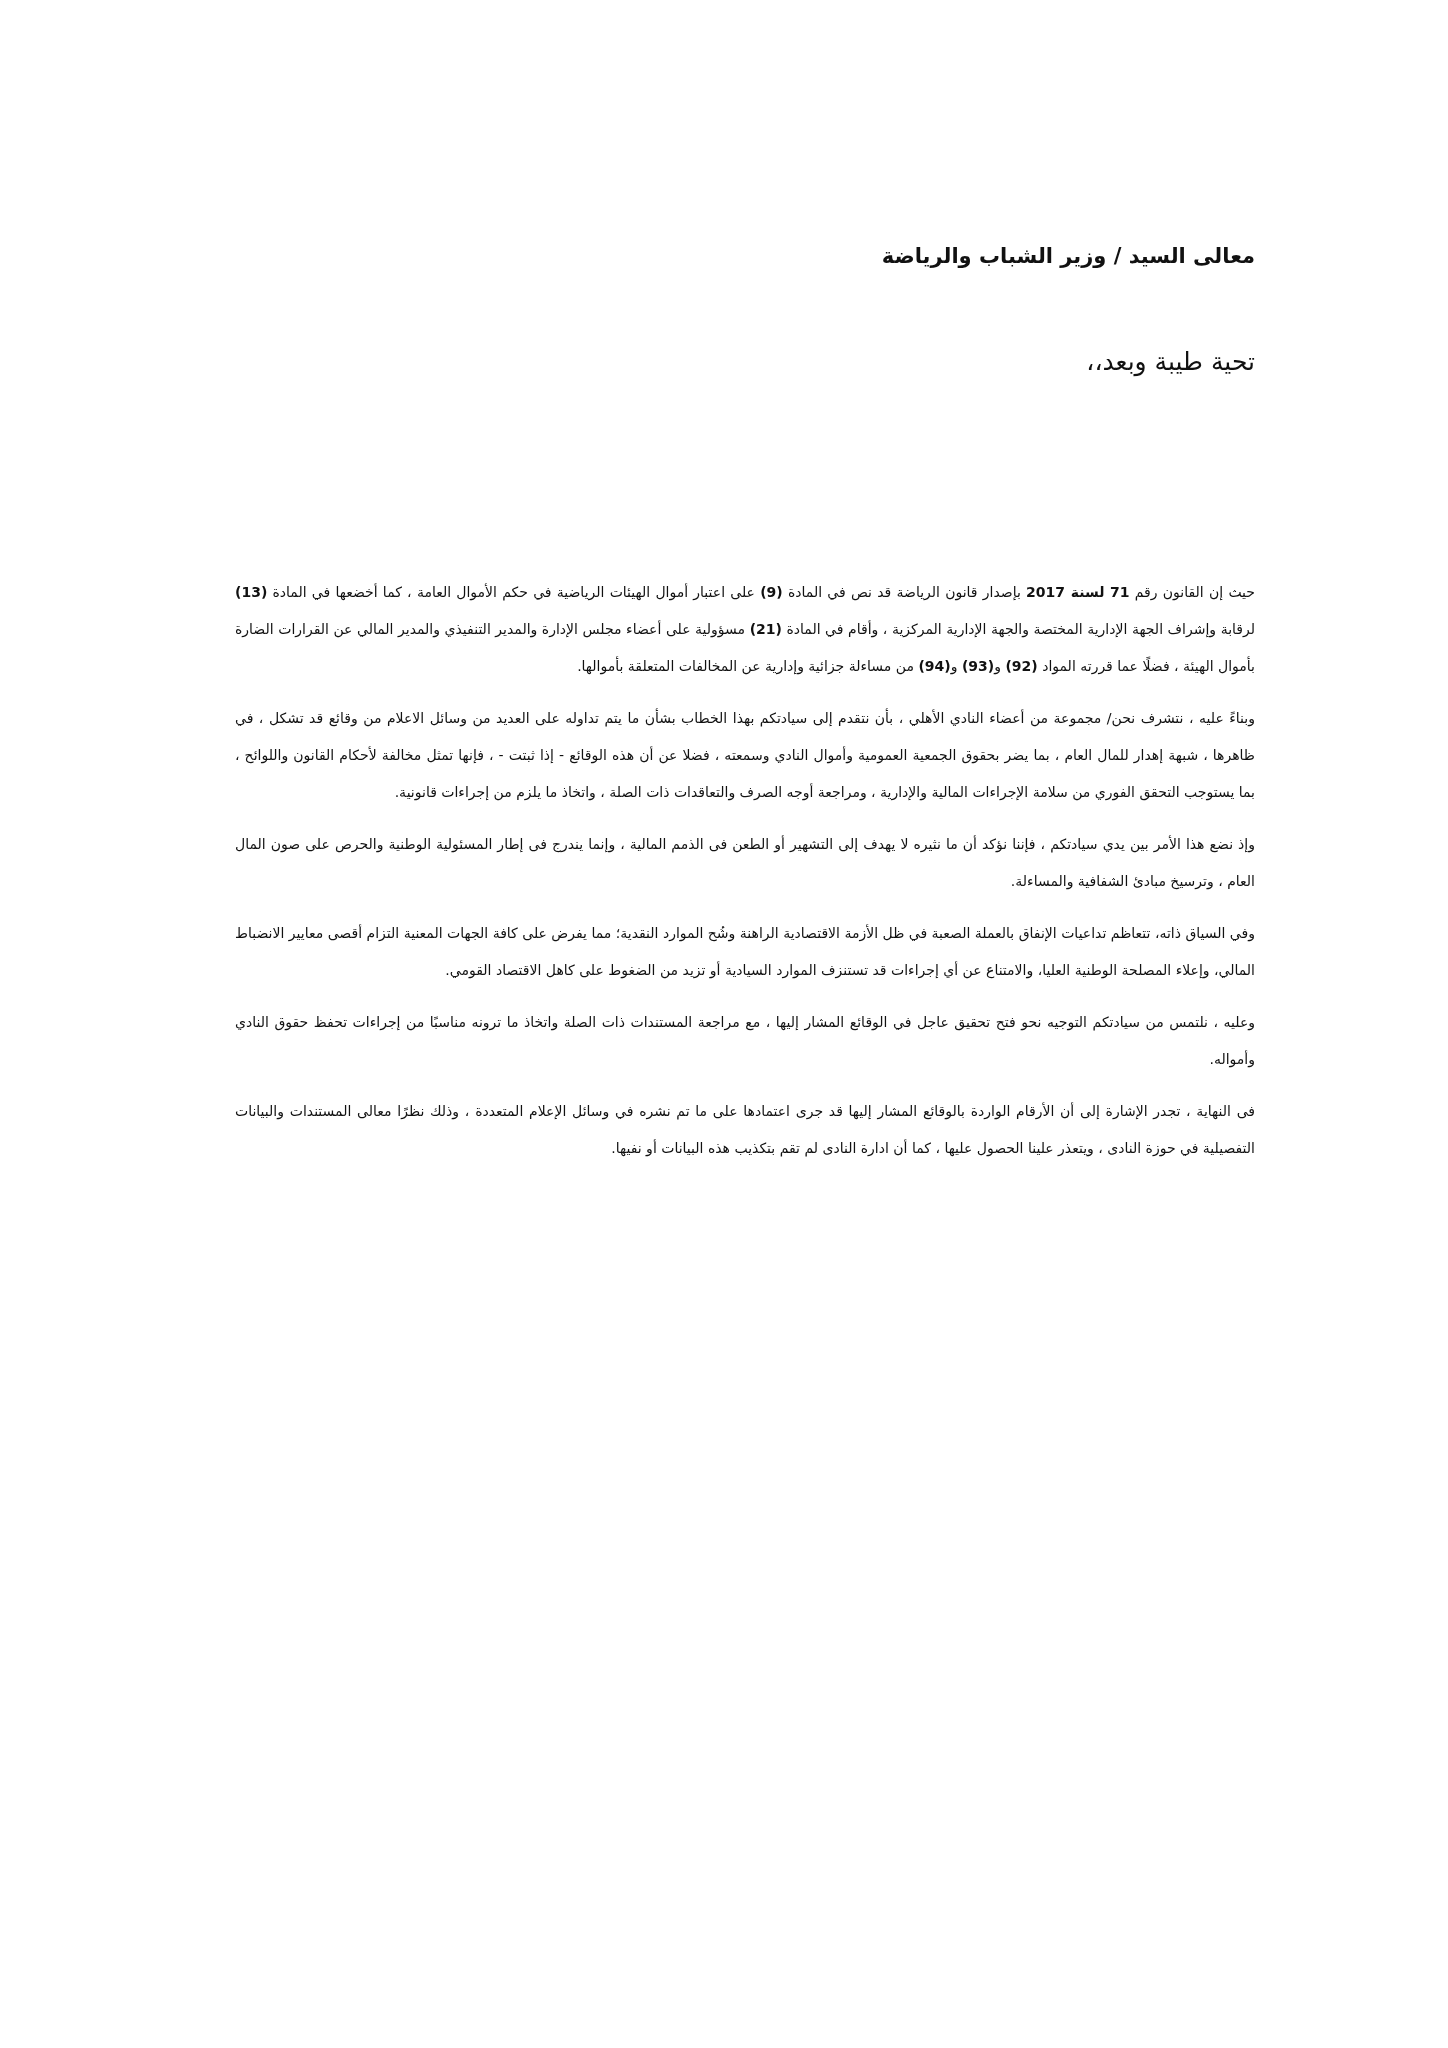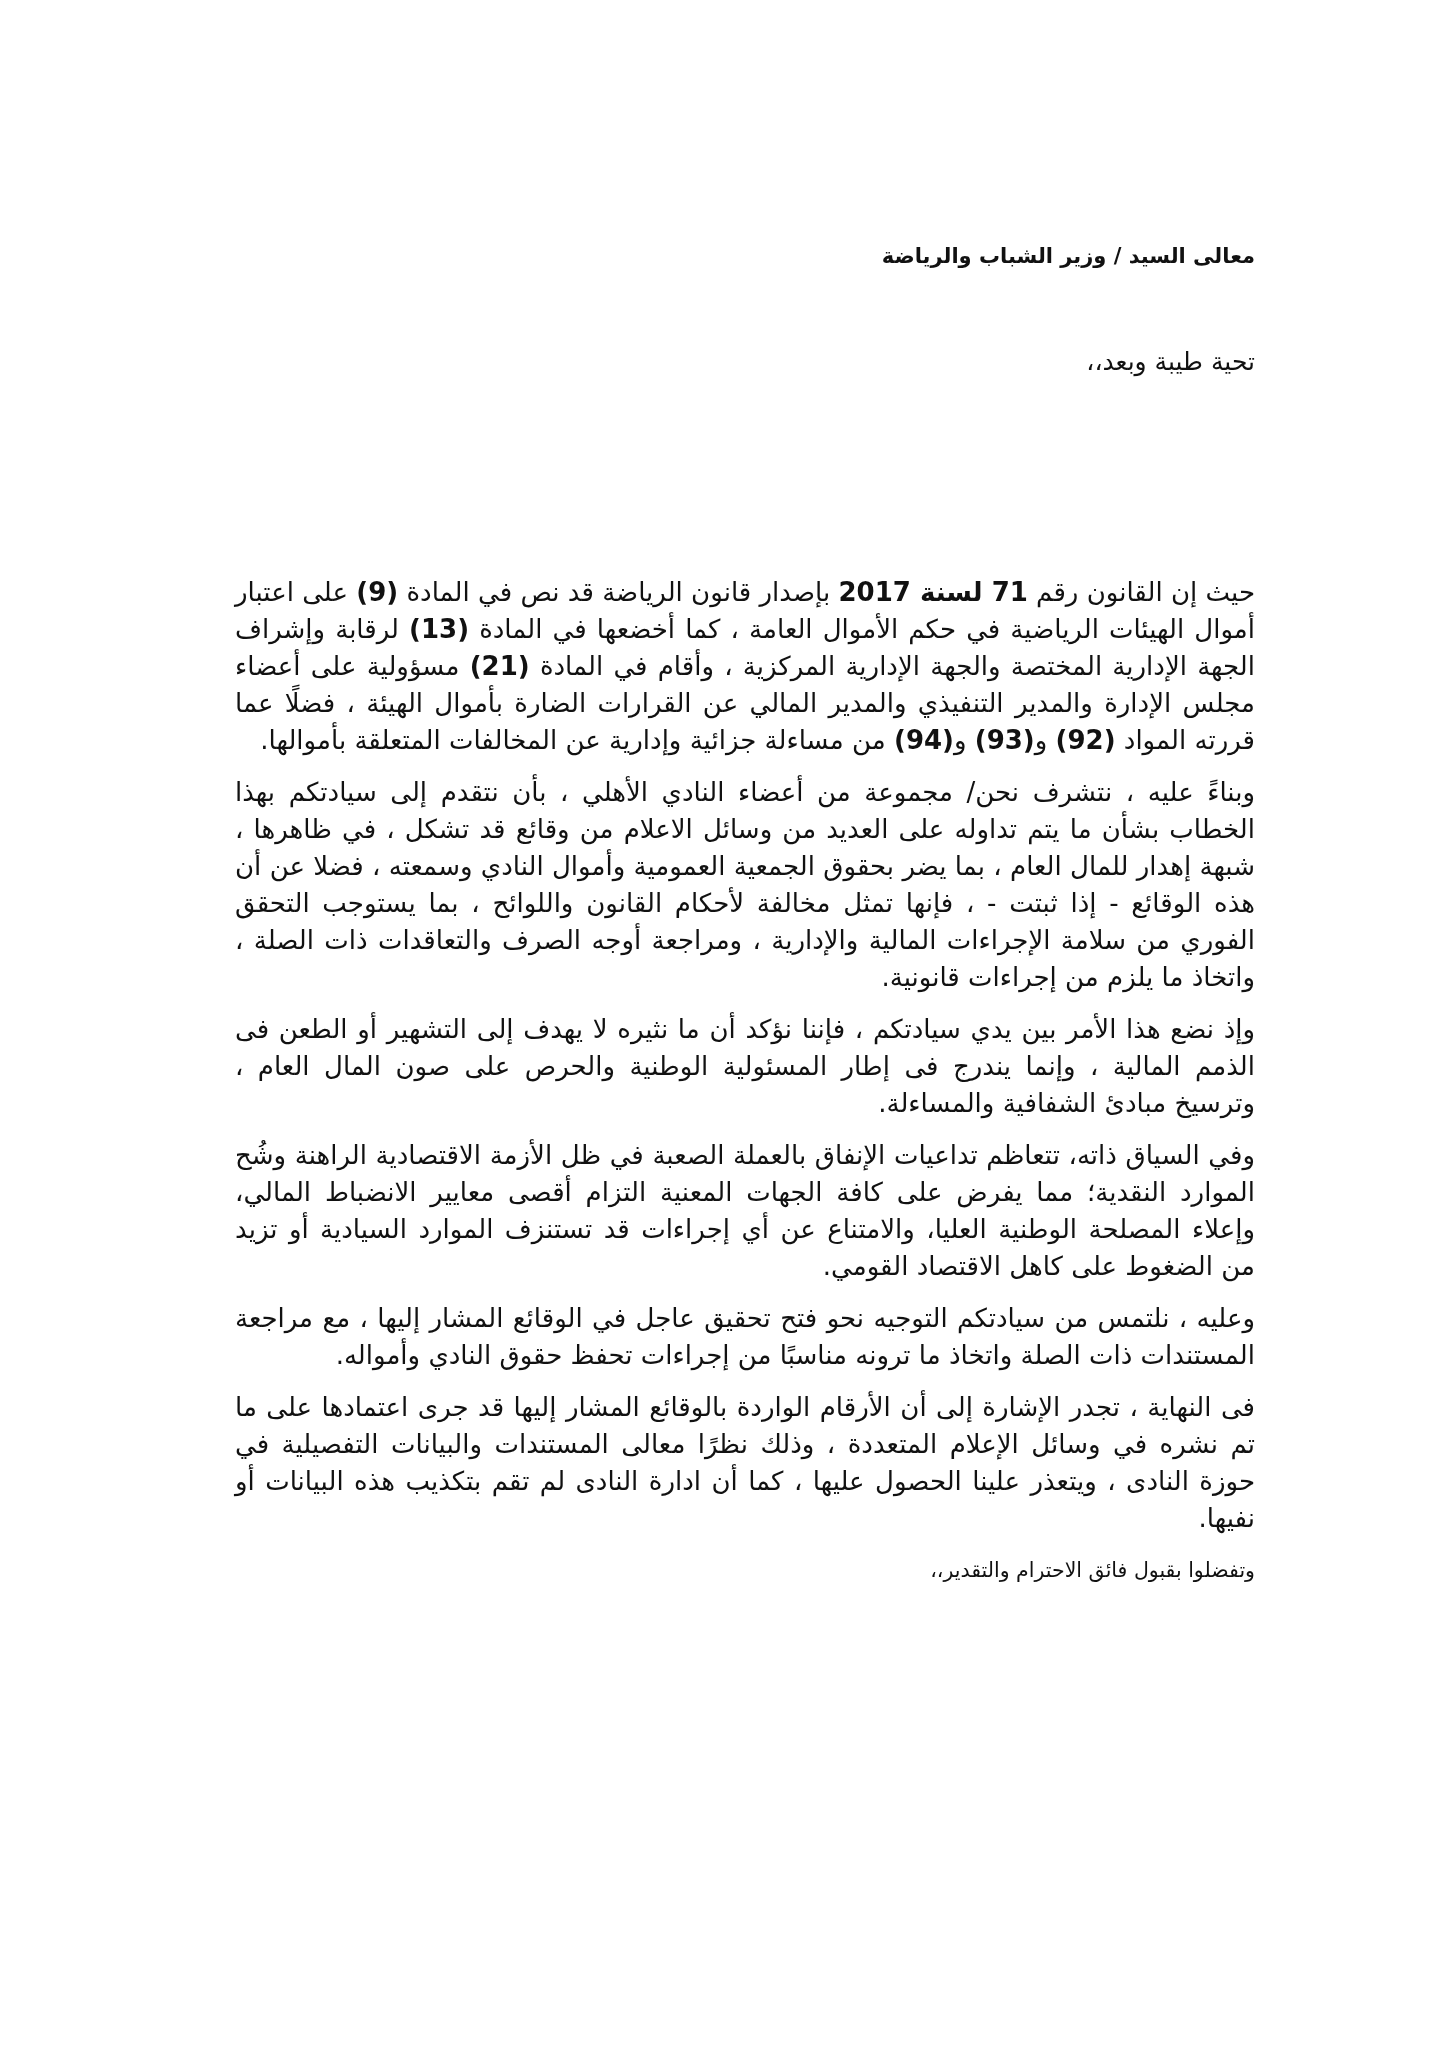--- a/index.html
+++ b/index.html
@@ -23,21 +23,21 @@
     top: 331px; font-size: 25px;
   }
   .subject {
     top: 441px; font-size: 21px; font-weight: bold; white-space: nowrap;
   }
   .body-area {
     position: absolute; right: 193px; top: 558px; width: 1020px;
     direction: rtl;
   }
   .para {
-    font-size: 26px; line-height: 37px; text-align: justify;
+    font-size: 14px; line-height: 37px; text-align: justify;
     text-align-last: right; margin: 0 0 15px 0;
   }
   .para.single { margin-bottom: 24px; }
   .para b { font-weight: bold; }
   .closing {
     font-size: 20.5px; line-height: 37px; margin-top: 4px;
   }
 </style>
 </head>
 <body>
@@ -57,16 +57,15 @@
 
     <p class="para">وإذ نضع هذا الأمر بين يدي سيادتكم ، فإننا نؤكد أن ما نثيره لا يهدف إلى التشهير أو الطعن فى الذمم المالية ، وإنما يندرج فى إطار المسئولية الوطنية والحرص على صون المال العام ، وترسيخ مبادئ الشفافية والمساءلة.</p>
 
     <p class="para">وفي السياق ذاته، تتعاظم تداعيات الإنفاق بالعملة الصعبة في ظل الأزمة الاقتصادية الراهنة وشُح الموارد النقدية؛ مما يفرض على كافة الجهات المعنية التزام أقصى معايير الانضباط المالي، وإعلاء المصلحة الوطنية العليا، والامتناع عن أي إجراءات قد تستنزف الموارد السيادية أو تزيد من الضغوط على كاهل الاقتصاد القومي.</p>
 
     <p class="para">وعليه ، نلتمس من سيادتكم التوجيه نحو فتح تحقيق عاجل في الوقائع المشار إليها ، مع مراجعة المستندات ذات الصلة واتخاذ ما ترونه مناسبًا من إجراءات تحفظ حقوق النادي وأمواله.</p>
 
 
     <p class="para">فى النهاية ، تجدر الإشارة إلى أن الأرقام الواردة بالوقائع المشار إليها قد جرى اعتمادها على ما تم نشره في وسائل الإعلام المتعددة ، وذلك نظرًا معالى المستندات والبيانات التفصيلية في حوزة النادى ، ويتعذر علينا الحصول عليها ، كما أن ادارة النادى لم تقم بتكذيب هذه البيانات أو نفيها.</p>
 
-    <div class="closing">وتفضلوا بقبول فائق الاحترام والتقدير،،</div>
   </div>
 
 </div>
 
 </body></html>

